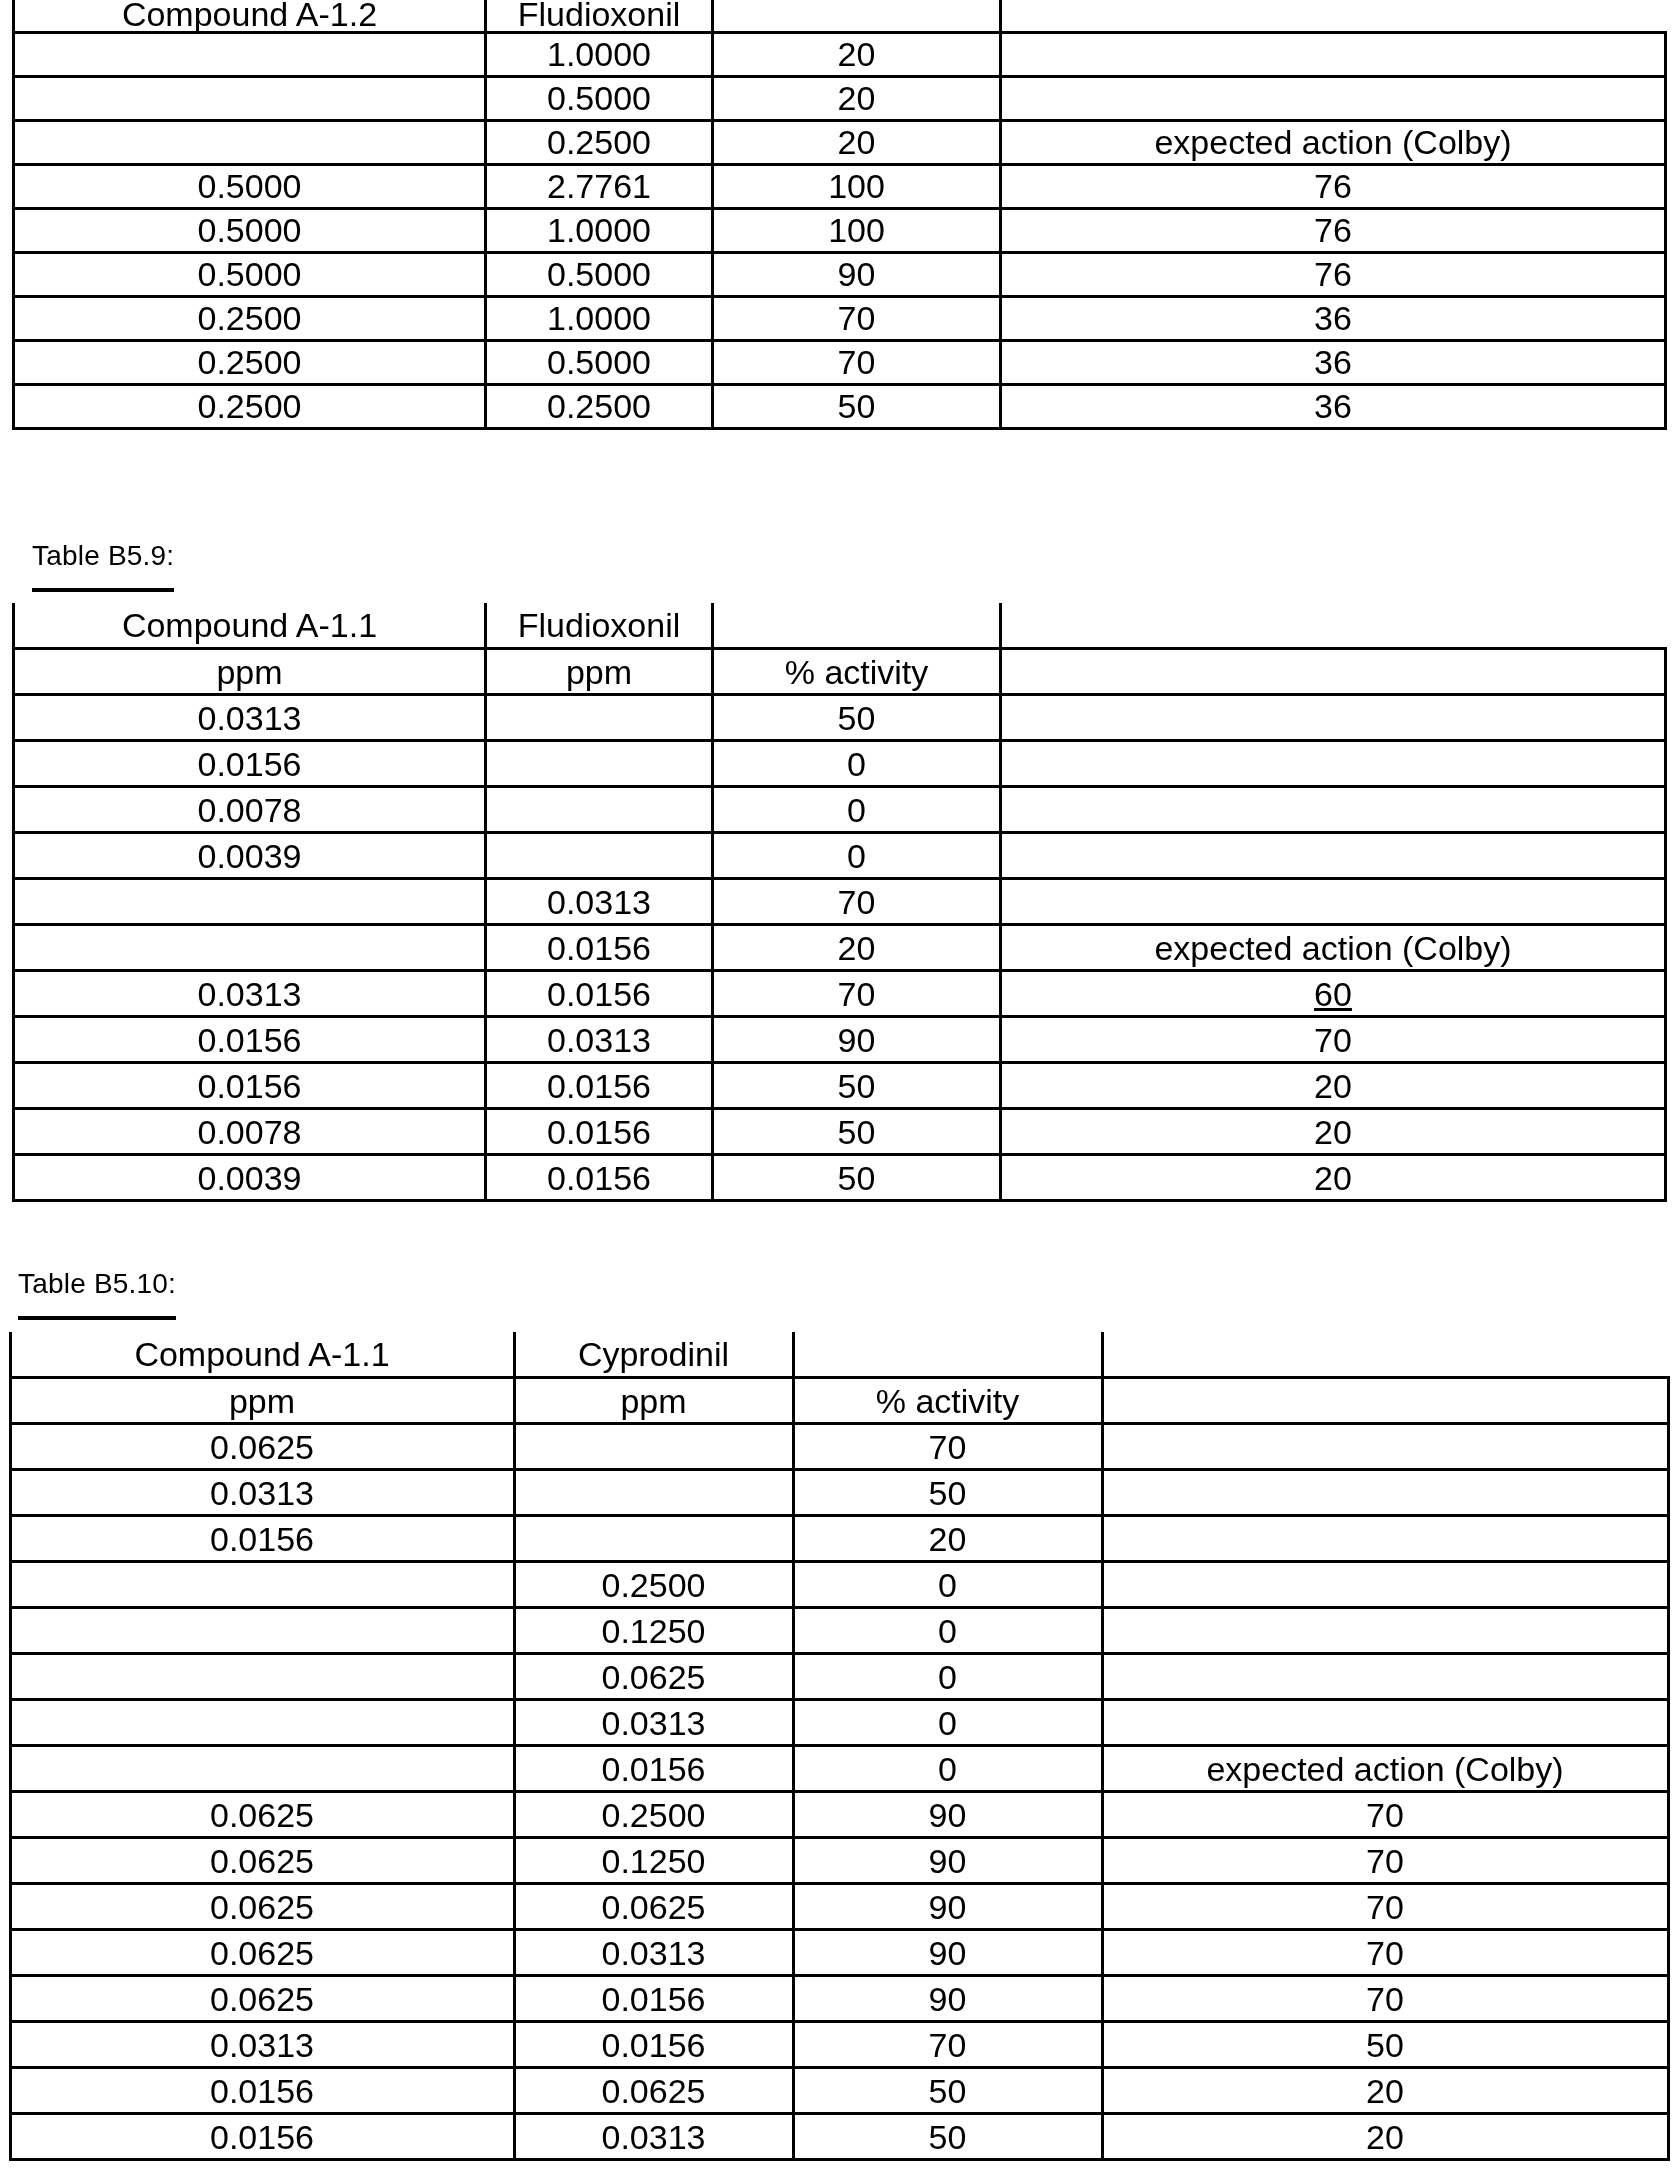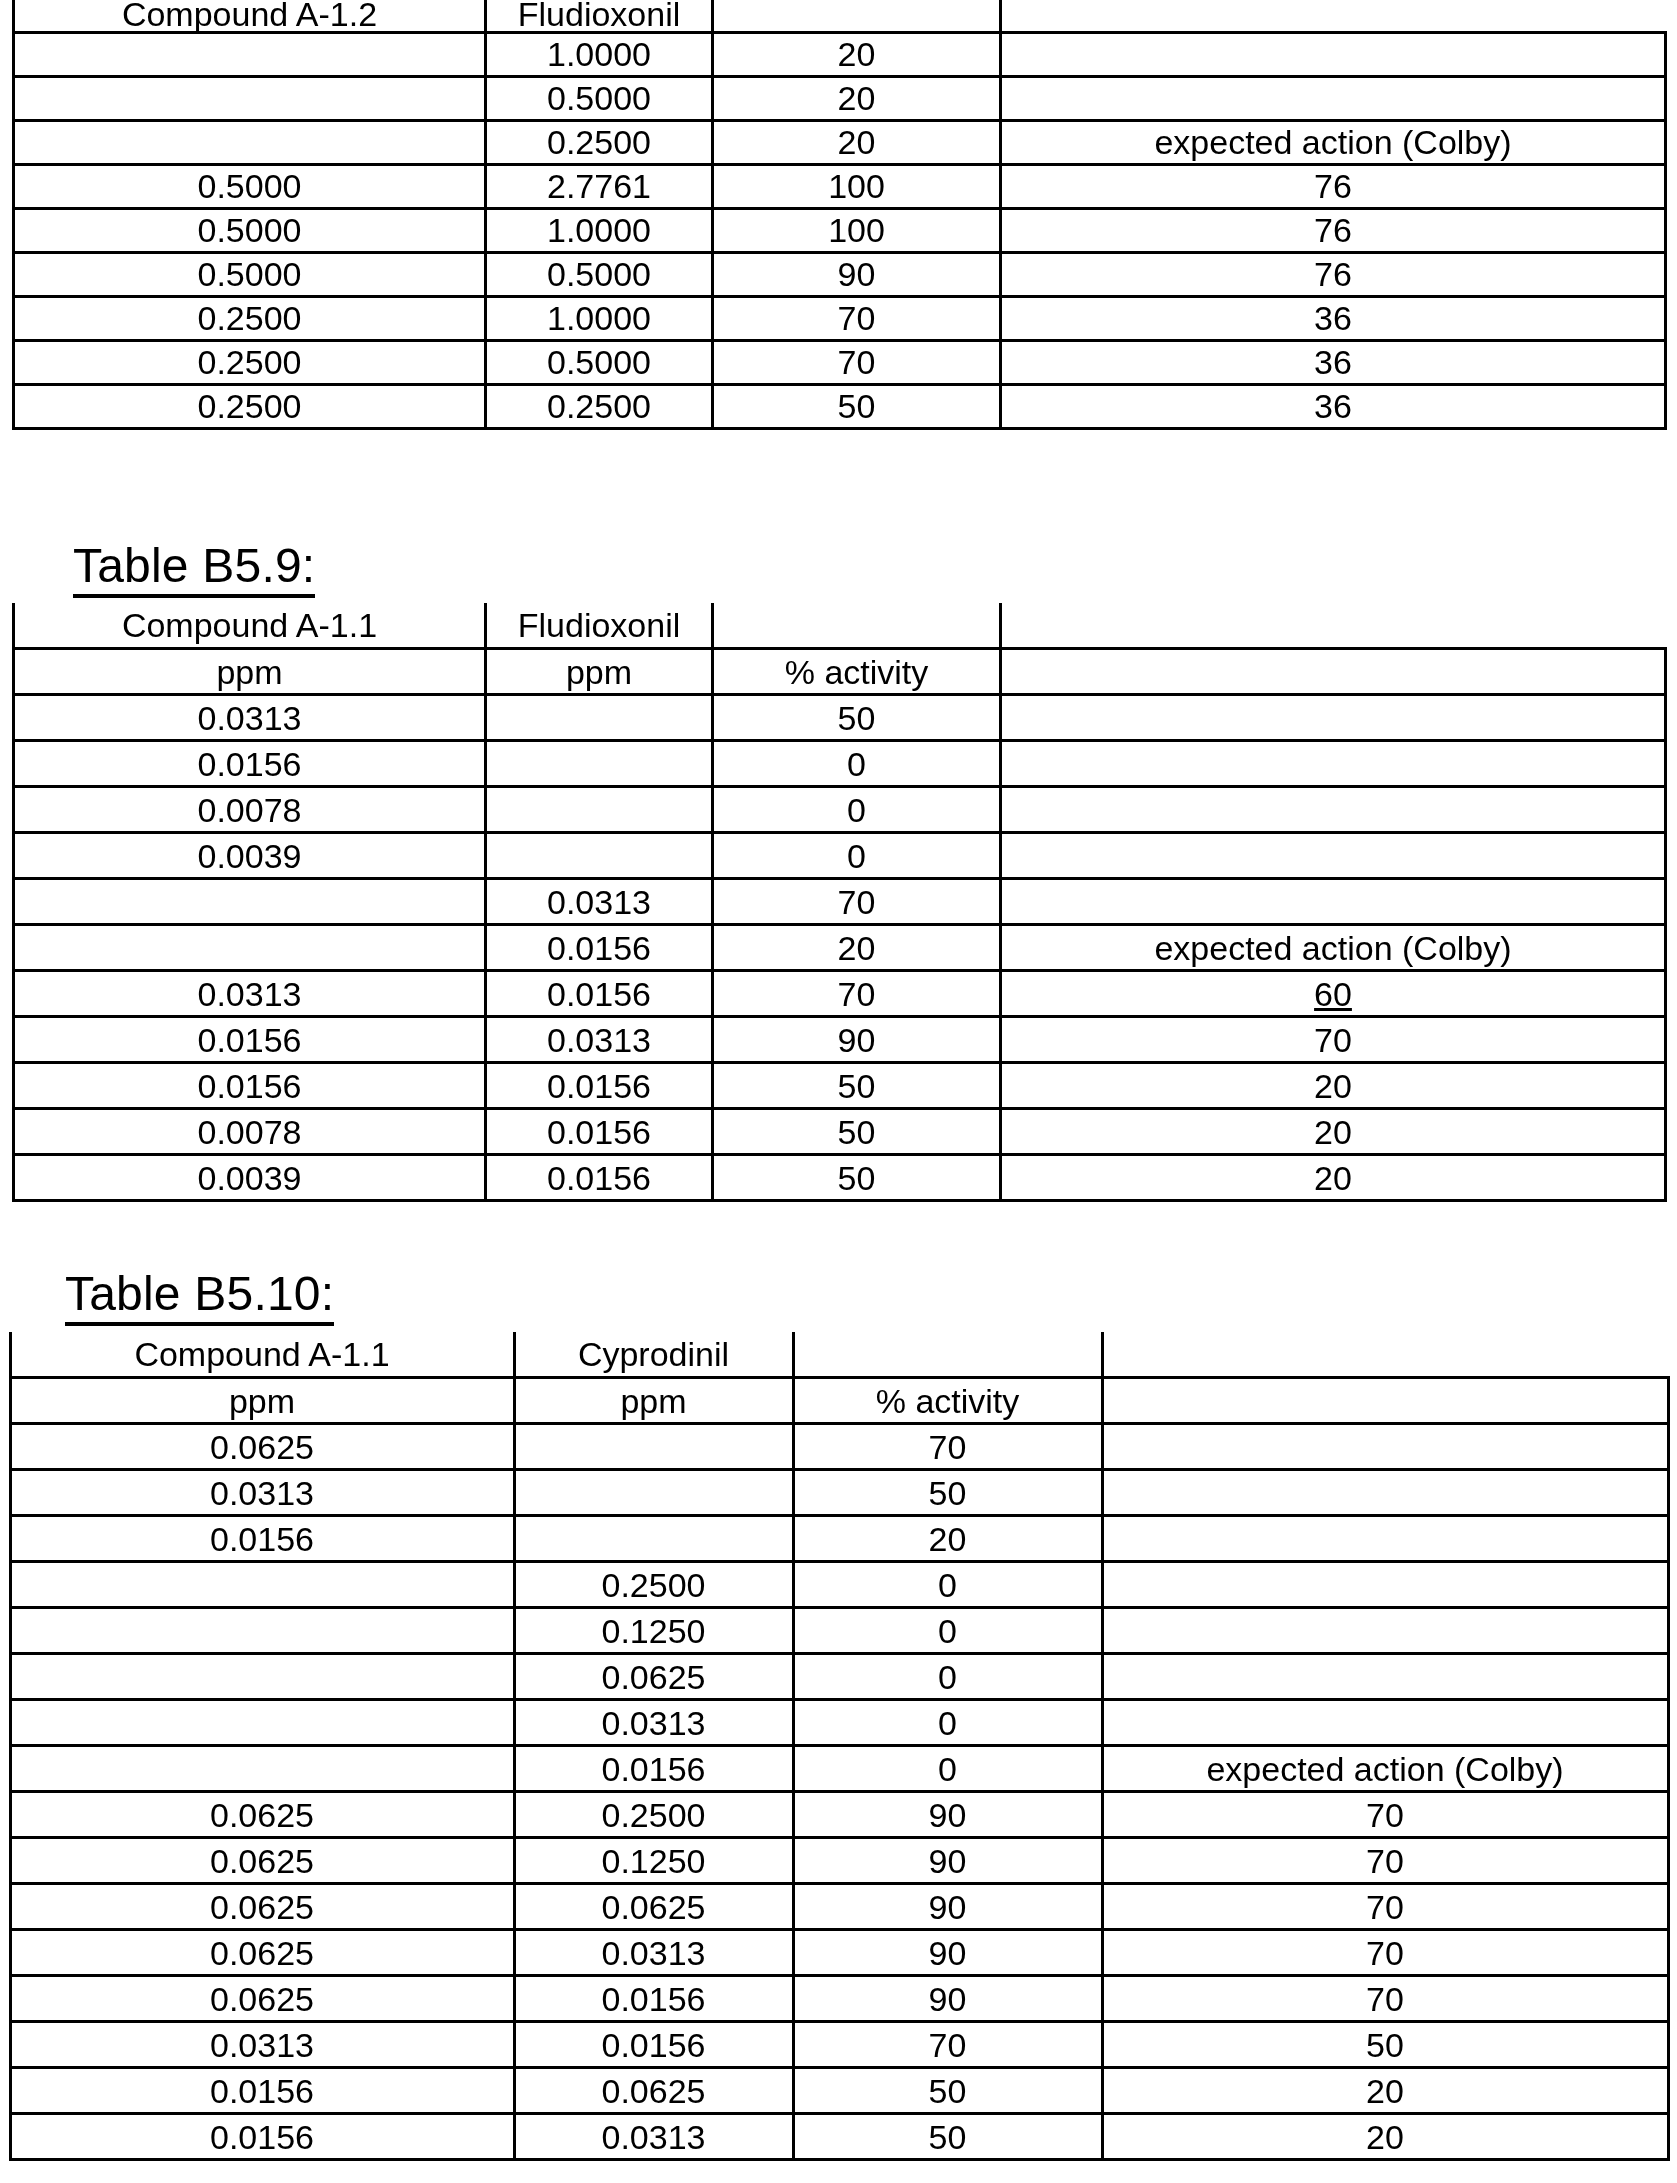--- a/index.html
+++ b/index.html
@@ -18,27 +18,26 @@
 
   .page {
     position: relative;
     width: 1677px;
     height: 2183px;
   }
 
   
   .table-title {
     position: absolute;
-    font-size: 48px;
+    font-size: 28px;
     line-height: 1;
     letter-spacing: 0.2px;
     white-space: nowrap;
     border-bottom: 4.2px solid #000;
-    padding-bottom: 4px;
-    margin-left: 41px;
+    padding-bottom: 18px;
   }
 
   
   table.datatable {
     position: absolute;
     border-collapse: collapse;
     table-layout: fixed;
     font-size: 34px;
     line-height: 1;
   }
@@ -239,21 +238,21 @@
         </tr>
         <tr>
           <td style="height: 43px;">0.0039</td>
           <td style="height: 43px;">0.0156</td>
           <td style="height: 43px;">50</td>
           <td style="height: 43px;">20</td>
         </tr>
       </tbody>
   </table>
 
-  <div class="table-title" style="left:24px; top:1270px;">Table B5.10:</div>
+  <div class="table-title" style="left:18px; top:1270px;">Table B5.10:</div>
 
   <table class="datatable t3" id="t3" style="left:8.5px; top:1332px; width:1658px;">
     <colgroup>
       <col class="w-c1">
         <col class="w-c2">
         <col class="w-c3">
         <col class="w-c4">
     </colgroup>
     <tbody id="t3-body">
         <tr class="hdr">

